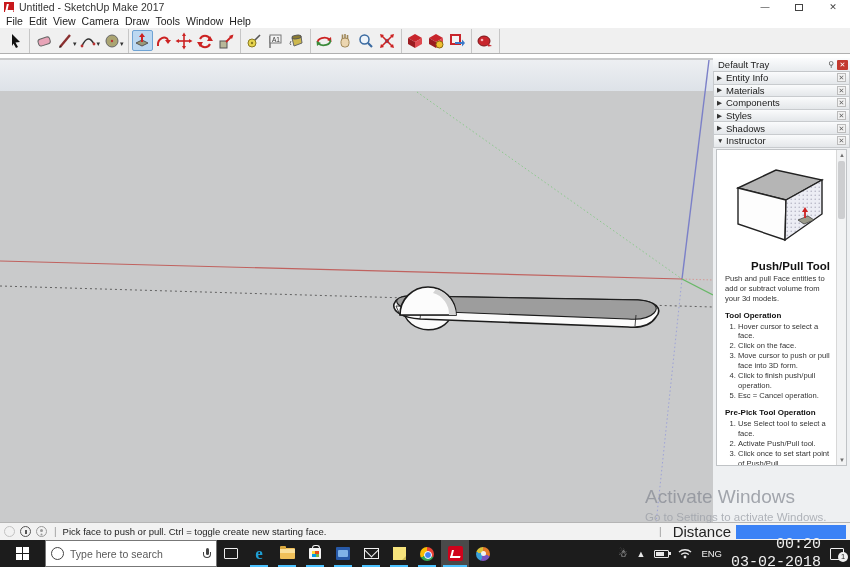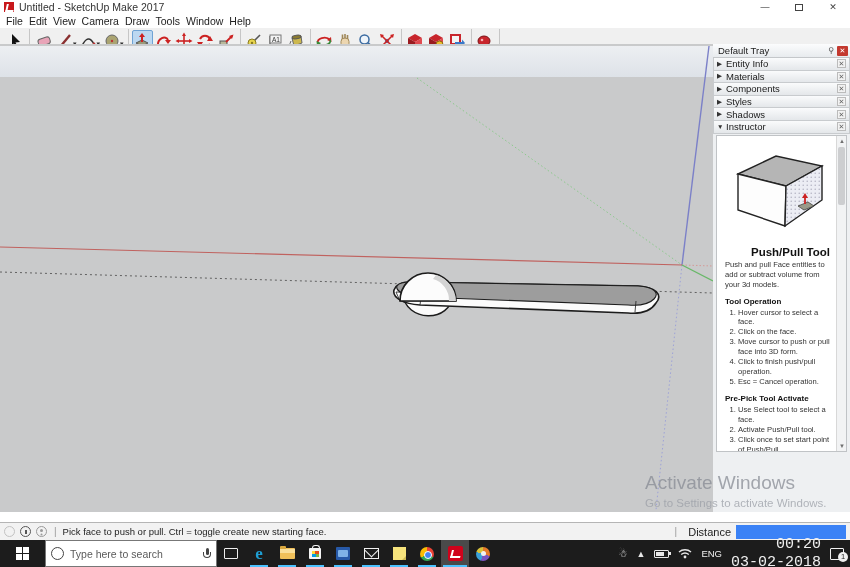--- a/index.html
+++ b/index.html
@@ -20,21 +20,21 @@
   .menu-item { font-size:10.5px; color:#222; }
 
   
   .toolbar { position:absolute; top:28px; left:0; right:0; height:26px; background:#f0f0f0; border-bottom:1px solid #b0b0b0; display:flex; align-items:center; padding-left:2px; }
   .tgroup { display:flex; align-items:center; border-right:1px solid #c6c6c6; padding:0 3px; height:24px; }
   .tool { width:21px; height:21px; display:flex; align-items:center; justify-content:center; border-radius:2px; position:relative; }
   .tool.active { background:#bcd8f1; border:1px solid #6fa3d4; }
   .dd { font-size:7px; color:#333; margin:6px 1px 0 -2px; }
 
   
-  .workspace { position:absolute; top:44px; left:0; width:850px; height:468px;padding-left:47px; }
+  .workspace { position:absolute; top:58px; left:0; width:850px; height:468px;padding-left:47px; }
   .viewport { position:absolute; left:0; top:0; width:713px; height:468px; background:#c9cacb; border-right:1px solid #a8a8a8; }
   .watermark { position:absolute; left:645px; top:428px; z-index:30; pointer-events:none; }
   .wm1 { font-size:19px; color:#888c95; opacity:.75; }
   .wm2 { font-size:11.5px; color:#9a9ea6; opacity:.75; margin-top:3px; }
 
   
   .tray { position:absolute; left:713px; top:0; width:137px; height:468px; background:#eef0f2; }
   .tray-header { height:14px; background:linear-gradient(#fbfcfd,#e8ebee); border-bottom:1px solid #c4c7ca; display:flex; align-items:center; padding:0 2px 0 5px; }
   .tray-title { font-size:9.5px; color:#222; flex:1; }
   .pin-icon { font-size:8px; color:#555; margin-right:3px; }
@@ -60,21 +60,21 @@
   .statusbar { position:absolute; top:522px; left:0; right:0; height:18px; background:#f2f2f2; border-top:1px solid #b5b5b5; display:flex; align-items:center; padding:0 4px; }
   .st-ic { width:11px; height:11px; border-radius:50%; margin-right:5px; position:relative; }
   .st1 { border:1px solid #c2c2c2; }
   .st2 { border:1px solid #555; }
   .st2:after { content:""; position:absolute; left:3.5px; top:2.5px; width:2px; height:4px; background:#555; }
   .st3 { border:1px solid #9a9a9a; }
   .st3:after { content:""; position:absolute; left:3px; top:2px; width:3px; height:3px; border-radius:50%; background:#9a9a9a; box-shadow:0 4px 0 -0.5px #9a9a9a; }
   .st-sep { color:#999; font-size:10px; margin:0 6px 0 2px; }
   .st-hint { font-size:9.5px; color:#222; }
   .st-right { margin-left:auto; display:flex; align-items:center; }
-  .st-dlabel { font-size:11px; color:#222; margin:0 5px; }
+  .st-dlabel { font-size:15px; color:#222; margin:0 5px; }
   .st-dinput { width:110px; height:14px; background:#fff; border:7px solid #3b82f6; font-size:9.5px; color:#222; padding:0 3px; font-family:"Liberation Sans", sans-serif; }
 
   
   .taskbar { position:absolute; top:540px; left:0; right:0; height:27px; background:#1c1c1c; display:flex; align-items:stretch; }
   .tb-start { width:45px; display:flex; align-items:center; justify-content:center; }
   .winlogo { width:13px; height:13px; display:grid; grid-template-columns:6px 6px; grid-template-rows:6px 6px; gap:1px; }
   .winlogo span { background:#fff; }
   .tb-search { width:172px; background:#fff; border:1px solid #777; display:flex; align-items:center; padding:0 5px; gap:6px; }
   .cortana-ring { width:13px; height:13px; border:1.6px solid #444; border-radius:50%; flex:0 0 auto; }
   .tb-search-text { font-size:10.5px; color:#5a5a5a; flex:1; white-space:nowrap; }
@@ -411,21 +411,21 @@
           <div class="instr-h1">Push/Pull Tool</div>
           <div class="instr-p">Push and pull Face entities to add or subtract volume from your 3d models.</div>
           <div class="instr-h2">Tool Operation</div>
           <ol class="instr-ol">
             <li>Hover cursor to select a face.</li>
             <li>Click on the face.</li>
             <li>Move cursor to push or pull face into 3D form.</li>
             <li>Click to finish push/pull operation.</li>
             <li>Esc = Cancel operation.</li>
           </ol>
-          <div class="instr-h2">Pre-Pick Tool Activate</div>
+          <div class="instr-h2">Pre-Pick Tool Operation</div>
           <ol class="instr-ol">
             <li>Use Select tool to select a face.</li>
             <li>Activate Push/Pull tool.</li>
             <li>Click once to set start point of Push/Pull.</li>
 
           </ol>
 
         </div>
         <div class="instr-scroll">
           <div class="arr up">▲</div>

